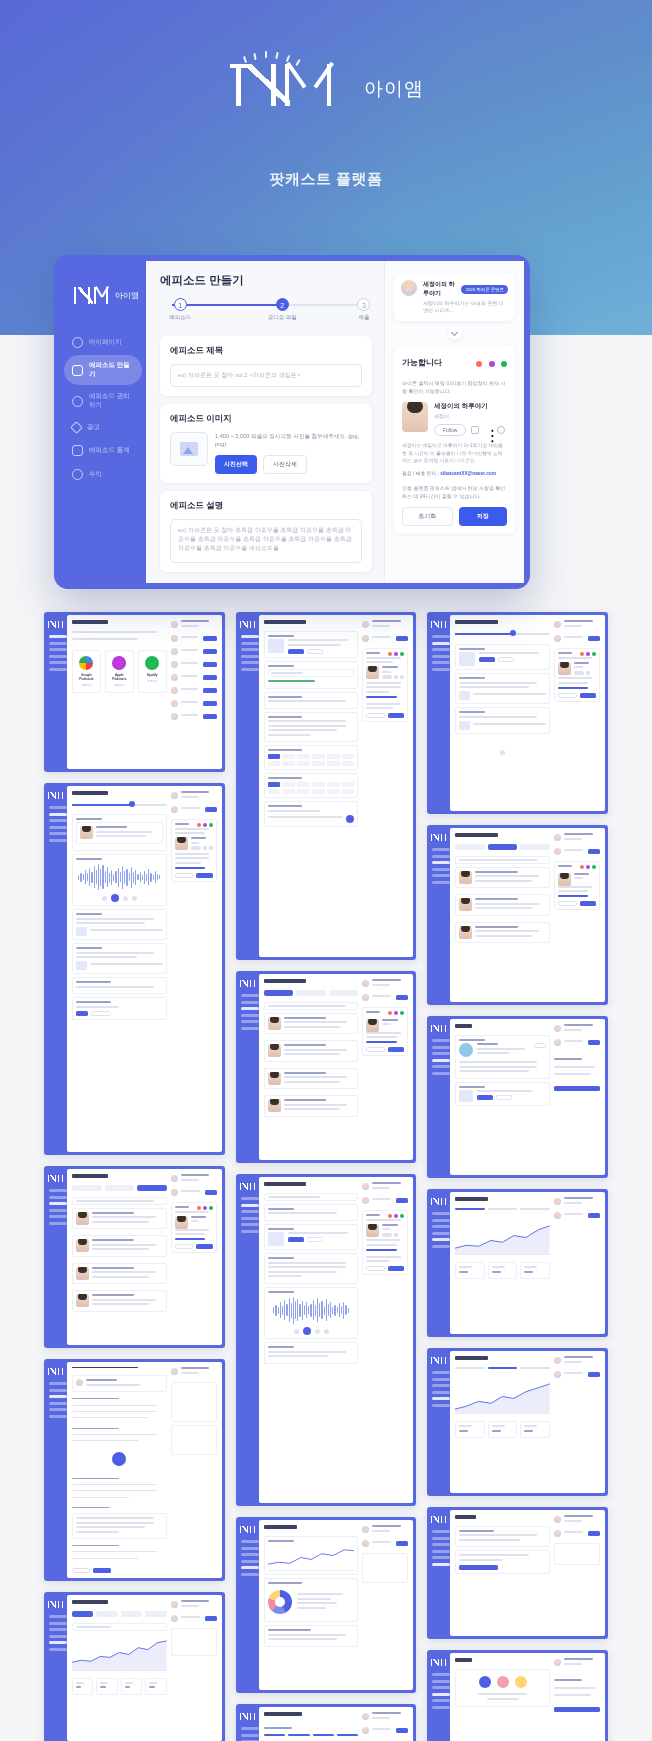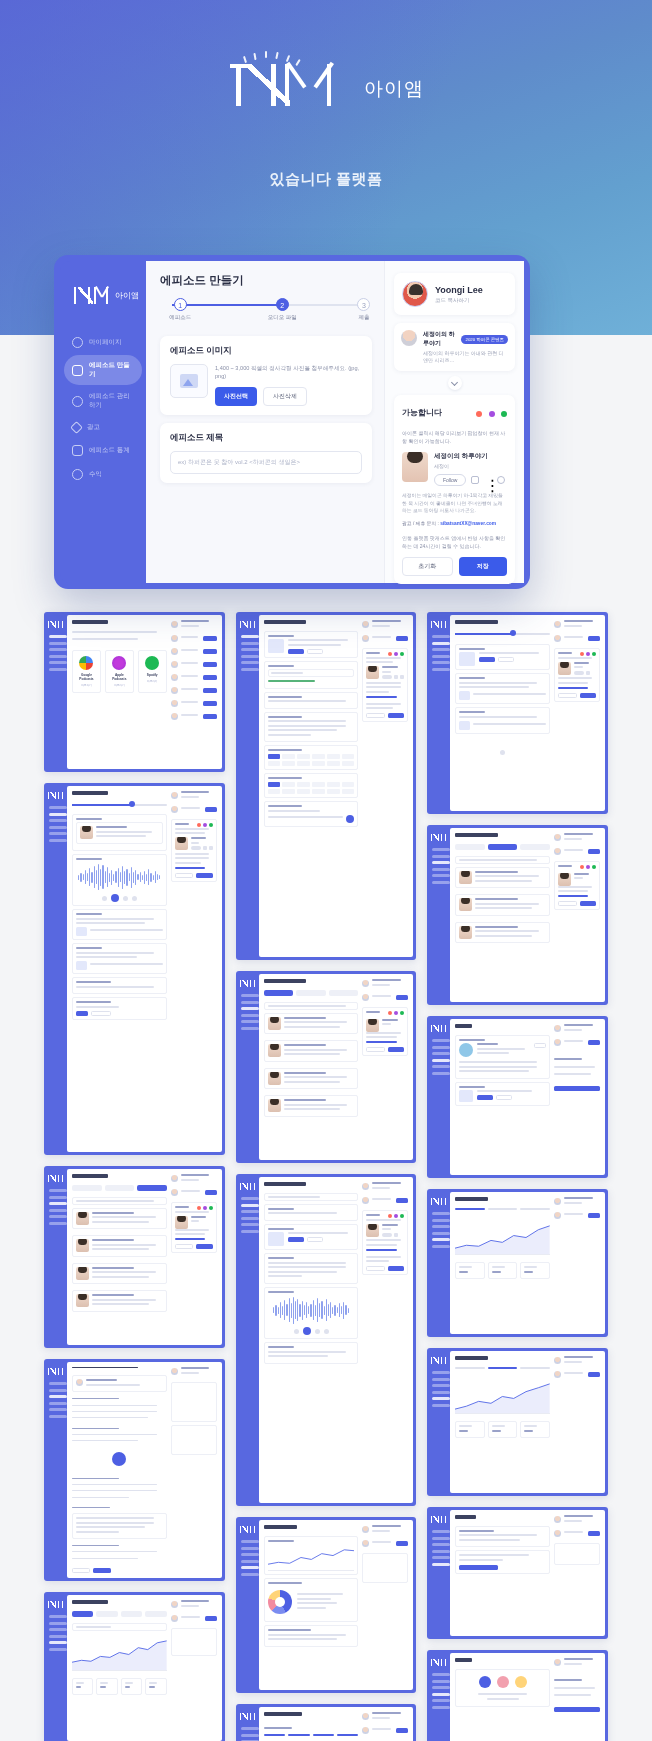--- a/index.html
+++ b/index.html
@@ -231,21 +231,21 @@
     <span class="l-m">
         <span class="m1"></span>
         <span class="m2"></span>
         <span class="m3"></span>
         <span class="m4"></span>
       </span>
   </div>
   <div class="logo-kr">아이앰</div>
 </div>
 
-<div class="hero-sub">있습니다 플랫폼</div>
+<div class="hero-sub">팟캐스트 플랫폼</div>
 
 <div class="mock">
 
   <div class="sidebar">
     <div class="sb-logo">
       <span class="sm">
         <b class="a"></b>
           <b class="b"></b>
           <b class="c"></b>
           <b class="d"></b>
@@ -298,50 +298,47 @@
           <div class="dot">2</div>
           <label>오디오 파일</label>
         </div>
         <div class="step" style="left:98%">
           <div class="dot">3</div>
           <label>제출</label>
         </div>
       </div>
 
       <div class="card">
+        <h4>에피소드 제목</h4>
+        <div class="field">ex) 하퍼콘은 못 참아 vol.2 &lt;하퍼콘의 생일은&gt;</div>
+      </div>
+
+      <div class="card">
         <h4>에피소드 이미지</h4>
         <div class="img-row">
           <div class="img-box">
             <span class="img-ph"></span>
           </div>
           <div style="flex:1">
             <div class="img-note">1,400 ~ 3,000 픽셀의 정사각형 사진을 첨부해주세요. (jpg, png)</div>
             <div class="btn-row">
               <button class="btn pri">사진선택</button>
               <button class="btn gho">사진삭제</button>
             </div>
           </div>
         </div>
       </div>
 
       <div class="card">
-        <h4>에피소드 제목</h4>
-        <div class="field">ex) 하퍼콘은 못 참아 vol.2 &lt;하퍼콘의 생일은&gt;</div>
-      </div>
-
+        <h4>에피소드 설명</h4>
+        <div class="field ta">ex) 하퍼콘은 못 참아 초특급 하중우를 초특급 하중우를 초특급 하중우를 초특급 하중우를 초특급 하중우를 초특급 하중우를 초특급 하중우를 초특급 하중우를 에피소드를</div>
+      </div>
     </div>
 
     <div class="right-col">
-      <div class="rc-user">
-        <span class="av"></span>
-        <div>
-          <div class="nm">Yoongi Lee</div>
-          <div class="sub">코드 복사하기</div>
-        </div>
-      </div>
 
       <div class="rc-ep">
         <span class="av-s"></span>
         <div style="flex:1">
           <div style="display:flex;justify-content:space-between;align-items:center;gap:4px">
             <span class="t">세정이의 하루야기</span>
             <span class="badge">2020 하퍼콘 콘텐츠</span>
           </div>
           <div class="d">세정이의 하루야기는 아내와 관련 디앤만 시리즈…</div>
         </div>

